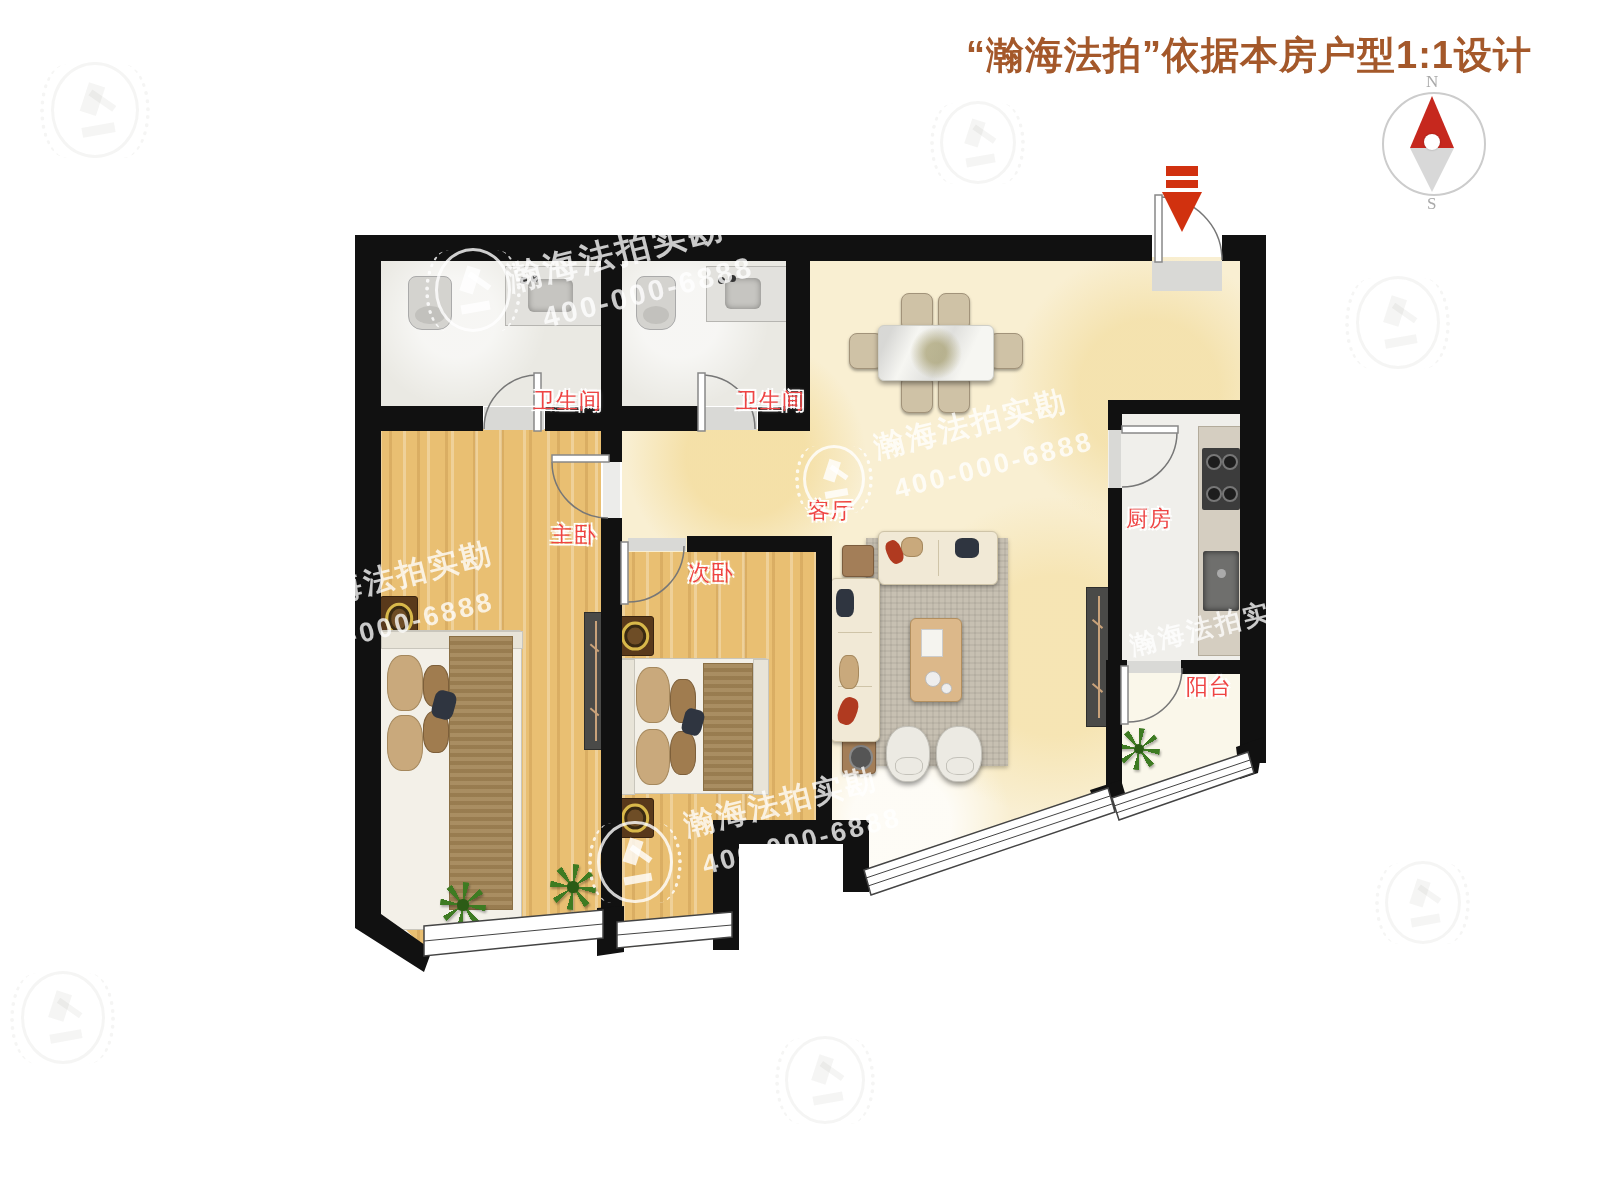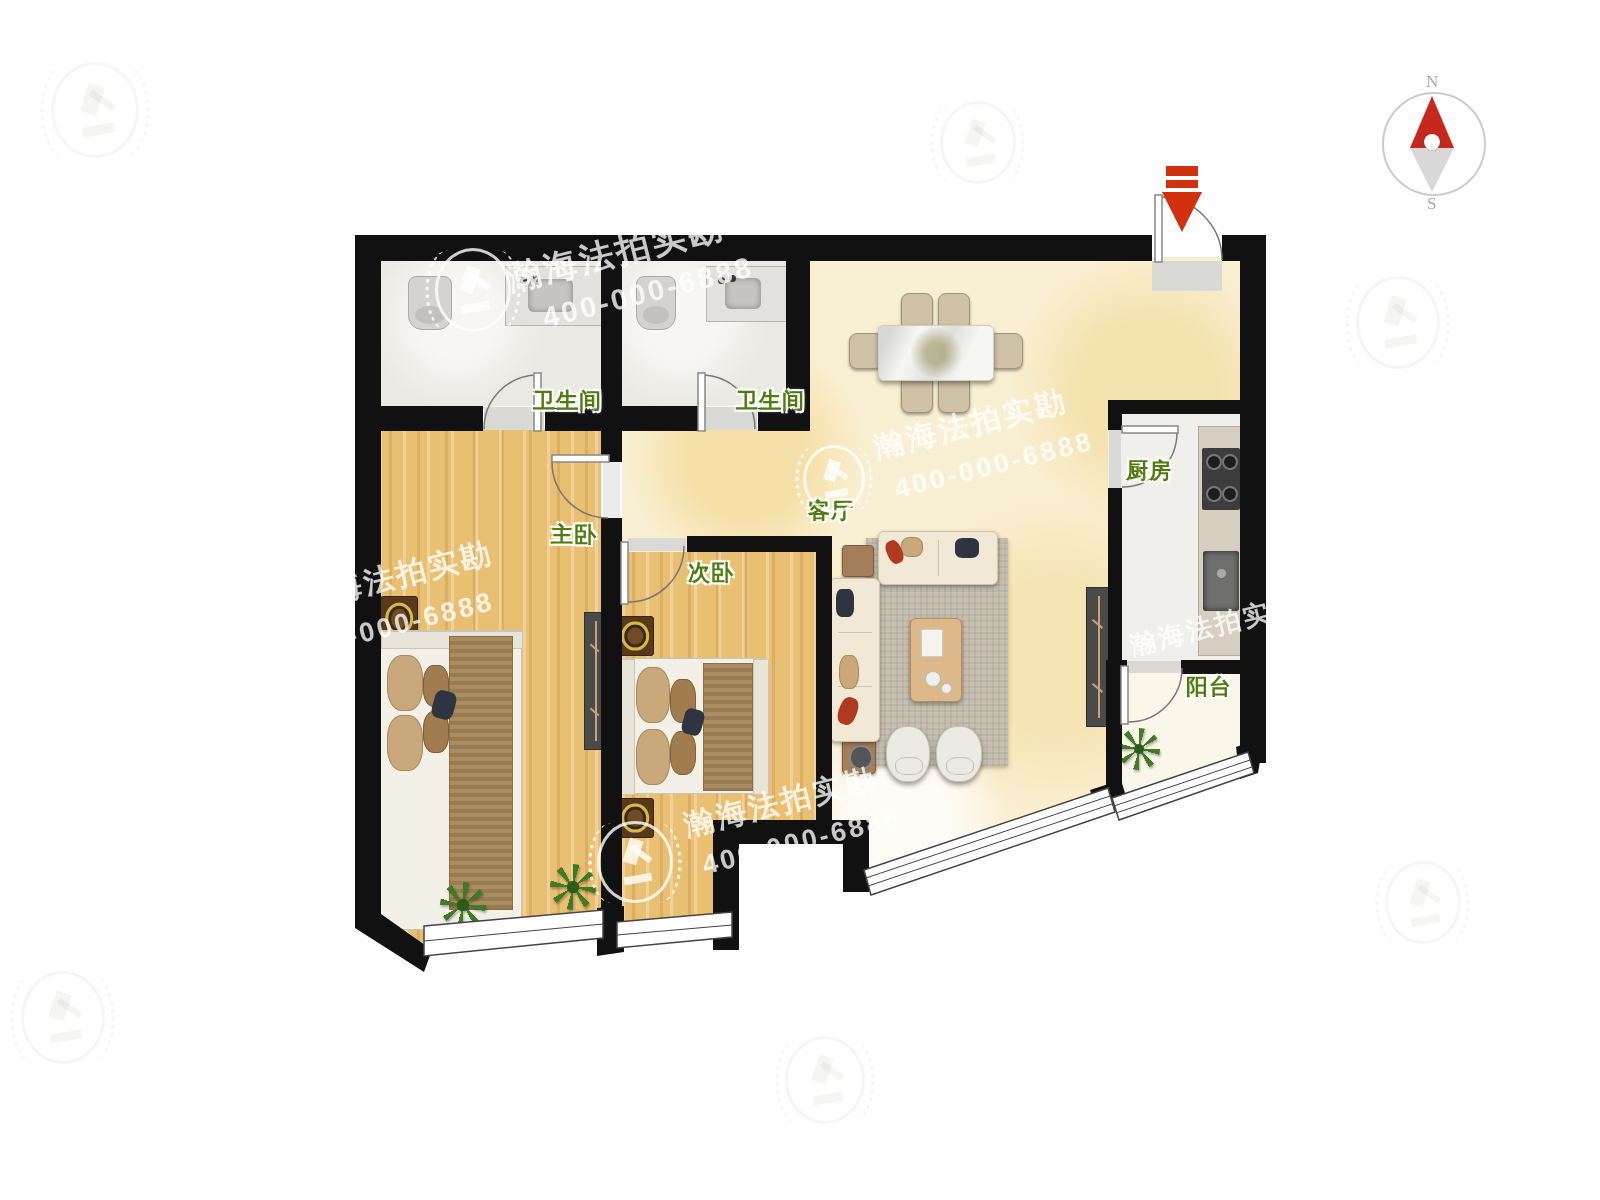--- a/index.html
+++ b/index.html
@@ -15,21 +15,21 @@
       radial-gradient(circle at 70% 60%, rgba(244,222,160,.6) 0 80px, rgba(244,222,160,0) 160px),
       radial-gradient(circle at 45% 85%, rgba(255,255,255,.8) 0 50px, rgba(255,255,255,0) 110px),
       radial-gradient(circle at 85% 20%, rgba(240,214,140,.5) 0 70px, rgba(240,214,140,0) 140px);}
   .floor-tile{background-color:#eae9e3;
     background-image:radial-gradient(circle at 35% 40%, rgba(255,255,255,.6) 0 40px, rgba(255,255,255,0) 90px);}
   .floor-kitchen{background-color:#f0efeb;}
   .floor-balcony{background-color:#faf7ea;}
   .wall{background:#111;}
   .thr{background:#d9d9d6;}
   
-  .room-label{position:absolute;color:#4d7c0f;font-weight:700;font-size:22px;letter-spacing:1px;white-space:nowrap;
+  .room-label{position:absolute;color:#ef4444;font-weight:400;font-size:22px;letter-spacing:1px;white-space:nowrap;
     text-shadow:-2px -2px 0 #fff,2px -2px 0 #fff,-2px 2px 0 #fff,2px 2px 0 #fff,0 0 4px #fff;z-index:40;}
   
   .toilet{background:#d4d3cf;border:1px solid #aaa;border-radius:8px 8px 14px 14px;}
   .toilet:after{content:"";position:absolute;inset:55% 15% 10% 15%;background:#c2c1bd;border-radius:50%;}
   .vanity{background:#e2e1dd;border:1px solid #b6b5b1;}
   .vanity .bowl{position:absolute;left:22%;top:20%;width:46%;height:58%;background:#c6c5c1;border-radius:6px;
     box-shadow:inset 0 0 6px rgba(0,0,0,.35);}
   .vanity .dot{position:absolute;width:7px;height:7px;border-radius:50%;background:#333;}
   .bed{background:#f3f0e8;border:1px solid #c9c6bc;border-radius:3px;}
   .pillow-tan{background:#c9a97c;border:1px solid #a5885d;border-radius:40%;}
@@ -331,21 +331,21 @@
   <i class="bar" style="top:0;height:10px;"></i>
   <i class="bar" style="top:14px;height:8px;"></i>
   <i class="tri"></i>
 </div>
 
 <span class="room-label" style="left:533px;top:386px;">卫生间</span>
 <span class="room-label" style="left:736px;top:386px;">卫生间</span>
 <span class="room-label" style="left:551px;top:520px;">主卧</span>
 <span class="room-label" style="left:688px;top:558px;">次卧</span>
 <span class="room-label" style="left:808px;top:496px;">客厅</span>
-<span class="room-label" style="left:1126px;top:456px;">厨房</span>
+<span class="room-label" style="left:1126px;top:504px;">厨房</span>
 <span class="room-label" style="left:1186px;top:672px;">阳台</span>
 
 <div class="wm-logo wm-white abs" style="left:425px;top:242px;width:96px;height:96px;">
       <i class="ring"></i>
       <i class="laurel-l"></i>
       <i class="laurel-r"></i>
       <i class="gavel-head"></i>
       <i class="gavel-handle"></i>
       <i class="gavel-base"></i>
     </div>
@@ -372,20 +372,21 @@
       <i class="gavel-base"></i>
     </div>
 <span class="wm-text" style="left:682px;top:782px;font-size:30px;">瀚海法拍实勘</span>
 <span class="wm-text" style="left:700px;top:826px;font-size:27px;">400-000-6888</span>
 
 <span class="wm-text" style="left:330px;top:552px;font-size:30px;">海法拍实勘</span>
 <span class="wm-text" style="left:328px;top:606px;font-size:27px;">0-000-6888</span>
 
 <span class="wm-text" style="left:1128px;top:608px;font-size:26px;">瀚海法拍实勘</span>
 
+<div id="title">“瀚海法拍”依据本房户型1:1设计</div>
 
 <div class="abs" style="left:1372px;top:78px;width:120px;height:132px;z-index:30;">
   <div class="abs" style="left:10px;top:14px;width:100px;height:100px;border:2px solid #ccc;border-radius:50%;"></div>
   <span class="compass-letter" style="left:54px;top:-6px;">N</span>
   <span class="compass-letter" style="left:55px;top:116px;">S</span>
   <div class="abs" style="left:38px;top:18px;width:44px;height:52px;background:#c6281e;clip-path:polygon(50% 0,100% 100%,0 100%);"></div>
   <div class="abs" style="left:38px;top:70px;width:44px;height:44px;background:#d8d8d8;clip-path:polygon(0 0,100% 0,50% 100%);"></div>
   <div class="abs" style="left:52px;top:56px;width:16px;height:16px;background:#fff;border-radius:50%;box-shadow:0 0 2px rgba(0,0,0,.3);"></div>
 </div>
 

